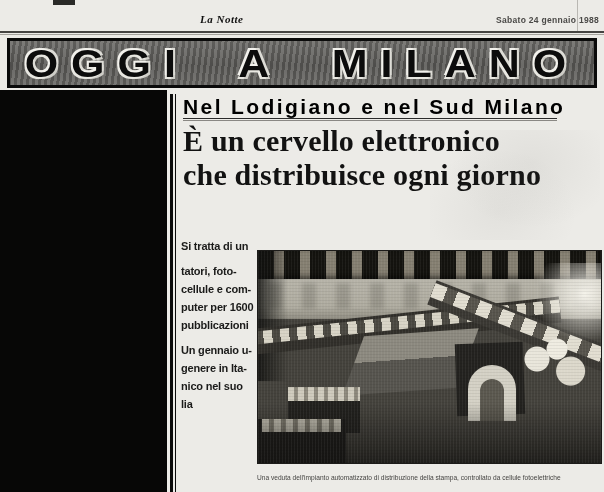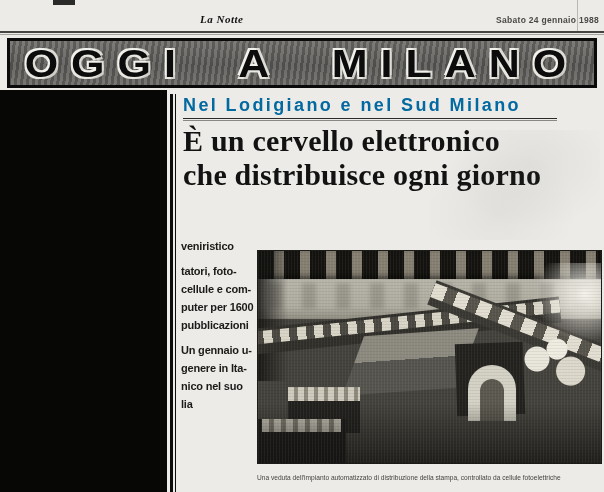--- a/index.html
+++ b/index.html
@@ -28,22 +28,22 @@
         text-shadow:-2px -2px 0 #f2f1ec, 2px -2px 0 #dddcd6, -2px 2px 0 #e8e7e1, 2px 2px 0 #cfcec8;}
 
   
   .black-block{position:absolute;left:0;top:90px;width:167px;height:402px;background:#070706;}
 
   
   .col-rule{position:absolute;left:170px;top:94px;width:6px;height:398px;
         border-left:3px solid #0c0c0c;border-right:1px solid #0c0c0c;}
 
   
-  .kicker{position:absolute;left:183px;top:95px;font-size:18px;font-weight:bold;
-        letter-spacing:2.4px;color:#0369a1;white-space:nowrap;}
+  .kicker{position:absolute;left:183px;top:95px;font-size:21px;font-weight:bold;
+        letter-spacing:2.4px;color:#000000;white-space:nowrap;}
   .kicker-underline{position:absolute;left:183px;top:118px;width:374px;height:3px;
         border-top:1px solid #2a2a2a;border-bottom:1px solid #8a8884;}
 
   
   .headline{position:absolute;left:183px;top:124px;width:420px;
         font-family:"Liberation Serif",serif;font-weight:bold;font-size:30px;
         line-height:34px;color:#121212;letter-spacing:.2px;}
 
   
   .show-through{position:absolute;left:430px;top:130px;width:170px;height:110px;
@@ -134,21 +134,21 @@
 
   <div class="headline">
     <div>È un cervello elettronico</div>
     <div>che distribuisce ogni giorno</div>
   </div>
 
   <div class="show-through"></div>
 
   <div class="sidebar">
     <div class="para">
-      <div class="line">veniristico</div>
+      <div class="line">Si tratta di un</div>
     </div>
     <div class="para">
       <div class="line">tatori, foto-</div>
       <div class="line">cellule e com-</div>
       <div class="line">puter per 1600</div>
       <div class="line">pubblicazioni</div>
     </div>
     <div class="para">
       <div class="line">Un gennaio u-</div>
       <div class="line">genere in Ita-</div>

